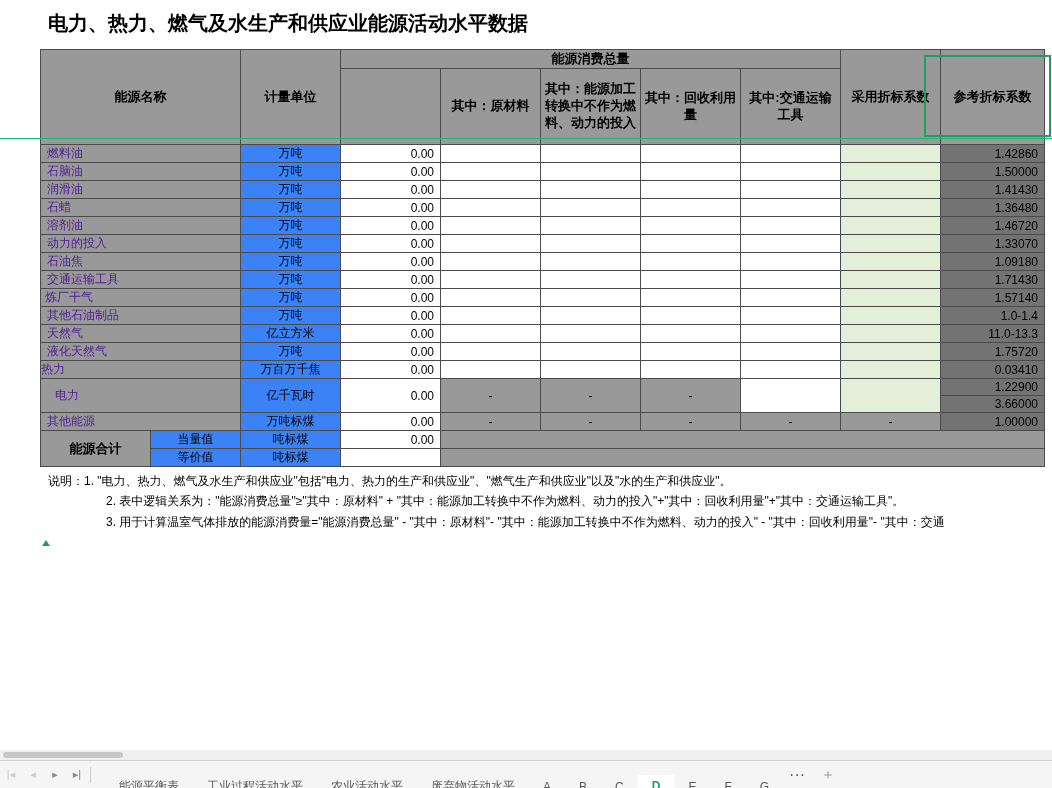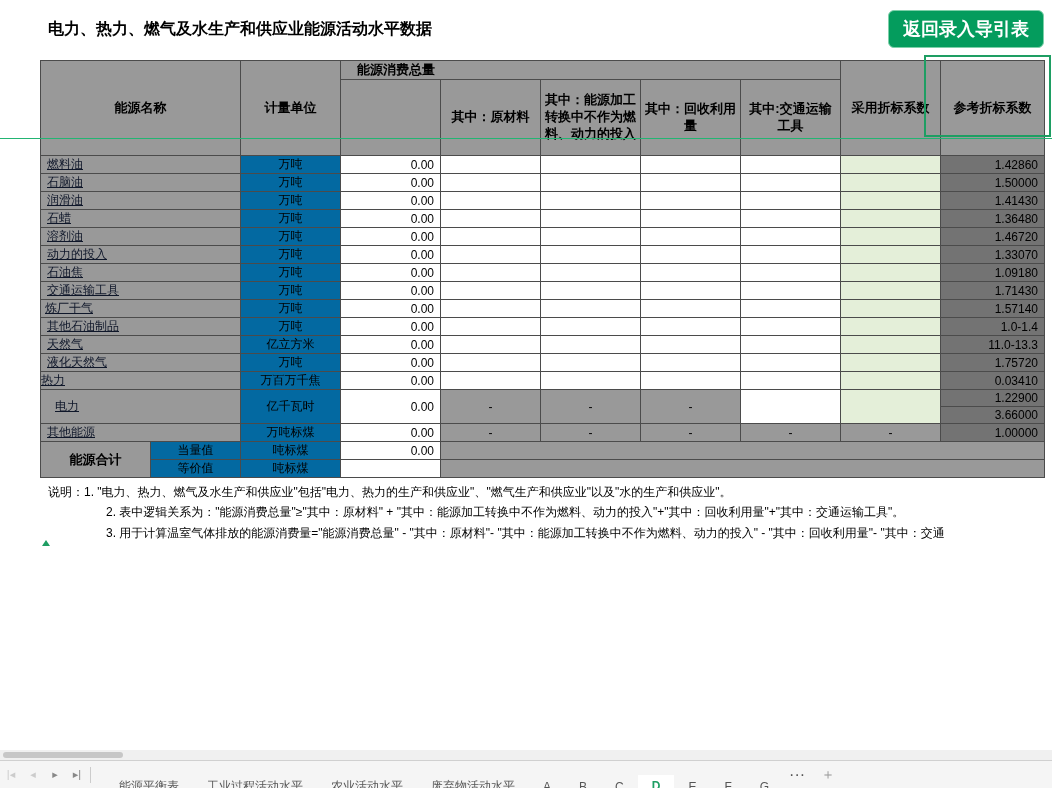--- a/index.html
+++ b/index.html
@@ -11,21 +11,21 @@
     overflow: hidden;
     position: relative;
   }
   .header-row {
     display: flex;
     justify-content: space-between;
     align-items: center;
     padding: 10px 8px 12px 48px;
   }
   .title {
-    font-size: 16px;
+    font-size: 20px;
     font-weight: bold;
     color: #000;
   }
   .back-btn {
     background: #049c5d;
     color: #fff;
     font-size: 18px;
     font-weight: bold;
     padding: 6px 14px;
     border: 1px solid #7dd0a9;
@@ -50,22 +50,22 @@
     white-space: nowrap;
   }
   .hdr {
     background: #999999;
     font-weight: bold;
     text-align: center;
     color: #000;
     font-size: 13px;
   }
   .hdr-tall { height: 76px; white-space: normal; line-height: 1.3; }
-  .rname { background: #999999; color: #0f172a; padding-left: 6px; text-decoration: underline; }
-  .unit { background: #0369a1; color: #000; text-align: center; }
+  .rname { background: #999999; color: #4c1d95; padding-left: 6px; }
+  .unit { background: #3b82f6; color: #000; text-align: center; }
   .num { text-align: right; font-family: Arial, sans-serif; background: #fff; padding-right: 6px; }
   .blank { background: #fff; }
   .fold { background: #e4efd9; }
   .ref { background: #737373; text-align: right; font-family: Arial, sans-serif; padding-right: 6px; }
   .dash { background: #999999; text-align: center; }
   .green-line { position: absolute; left: 0; top: 138px; width: 1052px; height: 1px; background: #22b573; }
   .sel-box { position: absolute; left: 924px; top: 55px; width: 127px; height: 82px; border: 2px solid #1e9e63; pointer-events: none; }
   .notes {
     padding: 4px 12px 0 48px;
     font-size: 12px;
@@ -113,42 +113,41 @@
     position:absolute; bottom:28px; left:0; width:1052px; height:10px; background:#f0f0f0;
     display:flex; align-items:center;
   }
   .scroll-thumb { position:absolute; left:3px; width:120px; height:6px; background:#c7c7c7; border-radius:3px;}
 </style>
 </head>
 <body>
 
 <div class="header-row">
   <div class="title">电力、热力、燃气及水生产和供应业能源活动水平数据</div>
-  <div class="back-btn">返回录入导引表</div>
 </div>
 
 <div class="table-wrap">
 <table>
   <colgroup>
     <col style="width:110px">
         <col style="width:90px">
         <col style="width:100px">
         <col style="width:100px">
     <col style="width:100px">
         <col style="width:100px">
         <col style="width:100px">
         <col style="width:100px">
     <col style="width:100px">
         <col style="width:104px">
   </colgroup>
   <tbody>
         <tr>
     <td class="hdr hdr-tall" colspan="2" rowspan="2">能源名称</td>
     <td class="hdr hdr-tall" rowspan="2">计量单位</td>
-    <td class="hdr" colspan="5" style="height:18px;text-align:left;padding-left:16px">能源消费总量</td>
+    <td class="hdr" colspan="5" style="height:18px;text-align:center;padding-left:4px">能源消费总量</td>
     <td class="hdr hdr-tall" rowspan="2">采用折标系数</td>
     <td class="hdr hdr-tall" rowspan="2">参考折标系数</td>
   </tr>
   <tr>
     <td class="hdr hdr-tall" style="height:60px"></td>
     <td class="hdr hdr-tall">其中：原材料</td>
     <td class="hdr hdr-tall">其中：能源加工转换中不作为燃料、动力的投入</td>
     <td class="hdr hdr-tall">其中：回收利用量</td>
     <td class="hdr hdr-tall">其中:交通运输工具</td>
   </tr>

